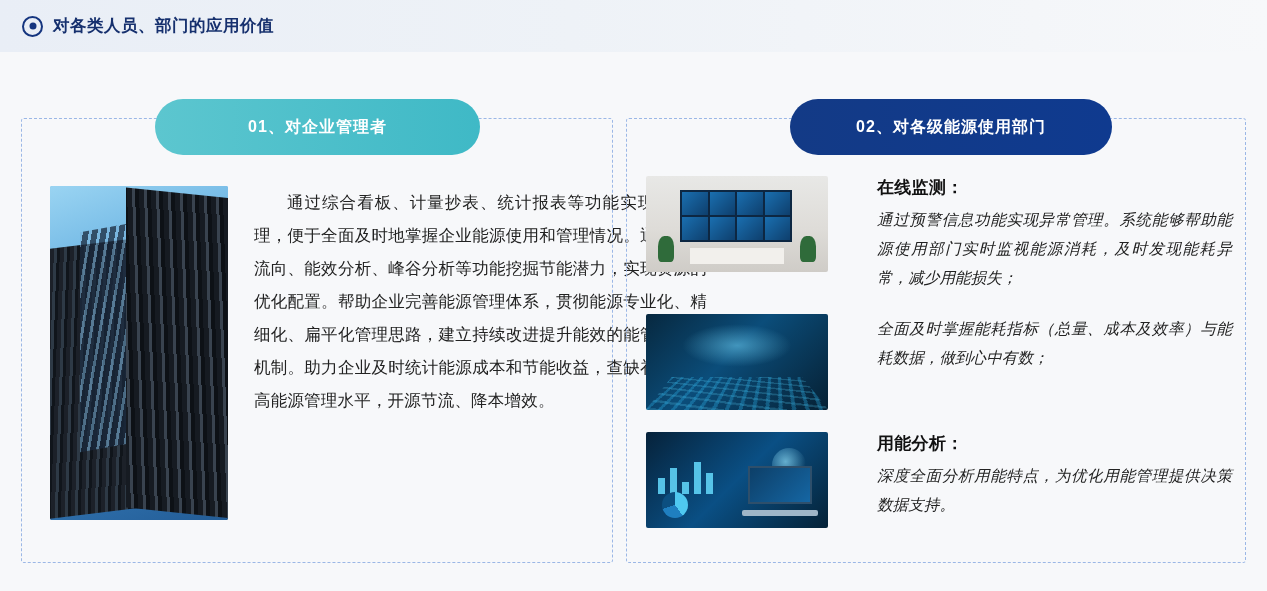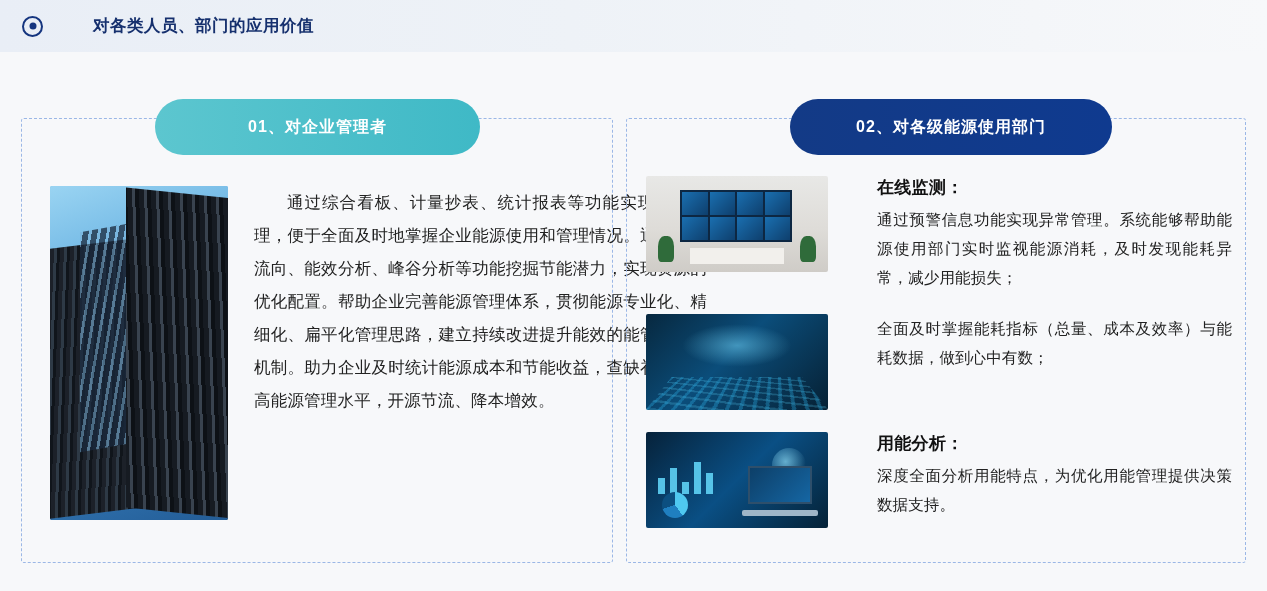--- a/index.html
+++ b/index.html
@@ -18,21 +18,20 @@
   
   .header-bar {
     position: absolute;
     left: 0;
     top: 0;
     width: 1267px;
     height: 52px;
     background: linear-gradient(to right, #e9eef6 0%, #eef2f7 45%, #f7f8fa 100%);
     display: flex;
     align-items: center;
-    gap: 40px;
   }
   .header-icon {
     margin-left: 22px;
     width: 17px;
     height: 17px;
     border: 2px solid #15357f;
     border-radius: 50%;
     position: relative;
     flex: none;
   }
@@ -335,20 +334,21 @@
     color: #111111;
     margin-bottom: 6px;
     letter-spacing: 0.3px;
   }
   .feature-desc {
     font-size: 15.5px;
     line-height: 29px;
     color: #222222;
     text-align: justify;
     letter-spacing: 0.1px;
+    font-style: italic;
   }
 </style>
 </head>
 <body>
 
 <div class="header-bar">
   <div class="header-icon"></div>
   <div class="header-title">对各类人员、部门的应用价值</div>
 </div>
 

